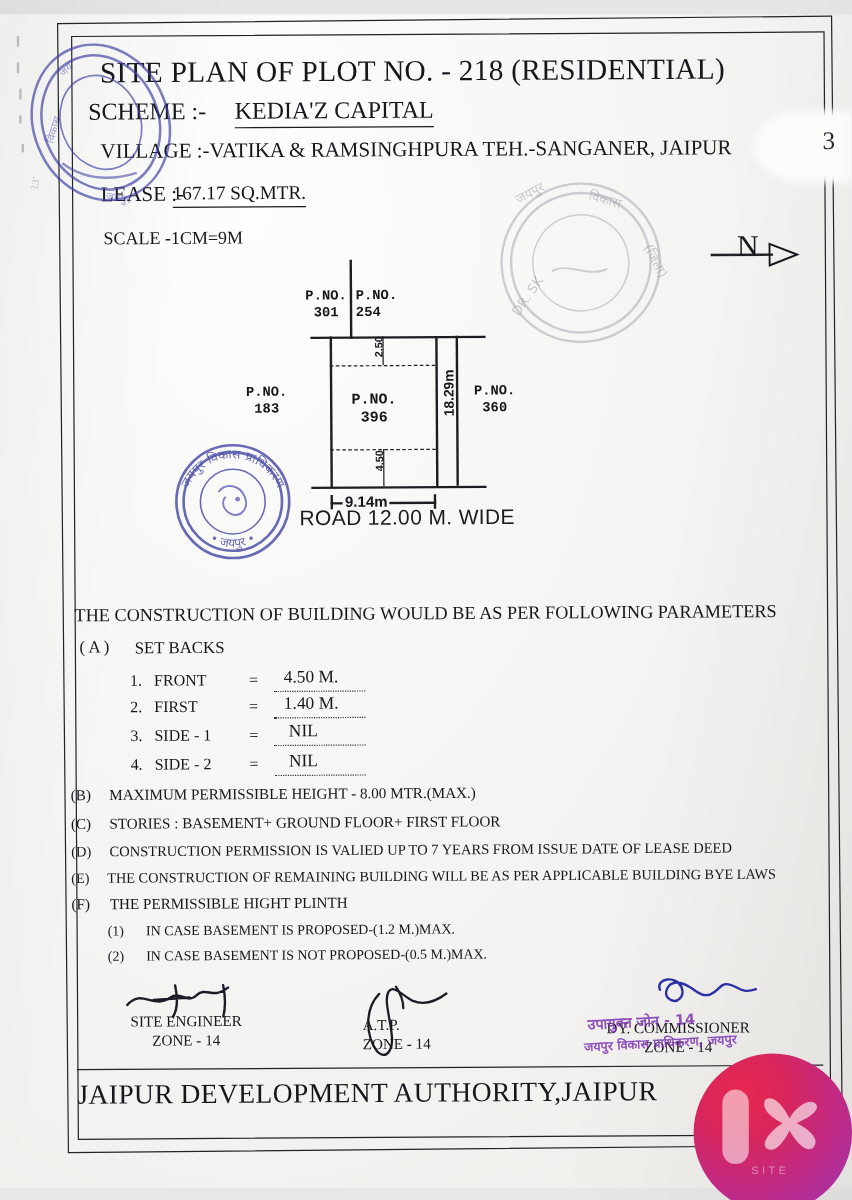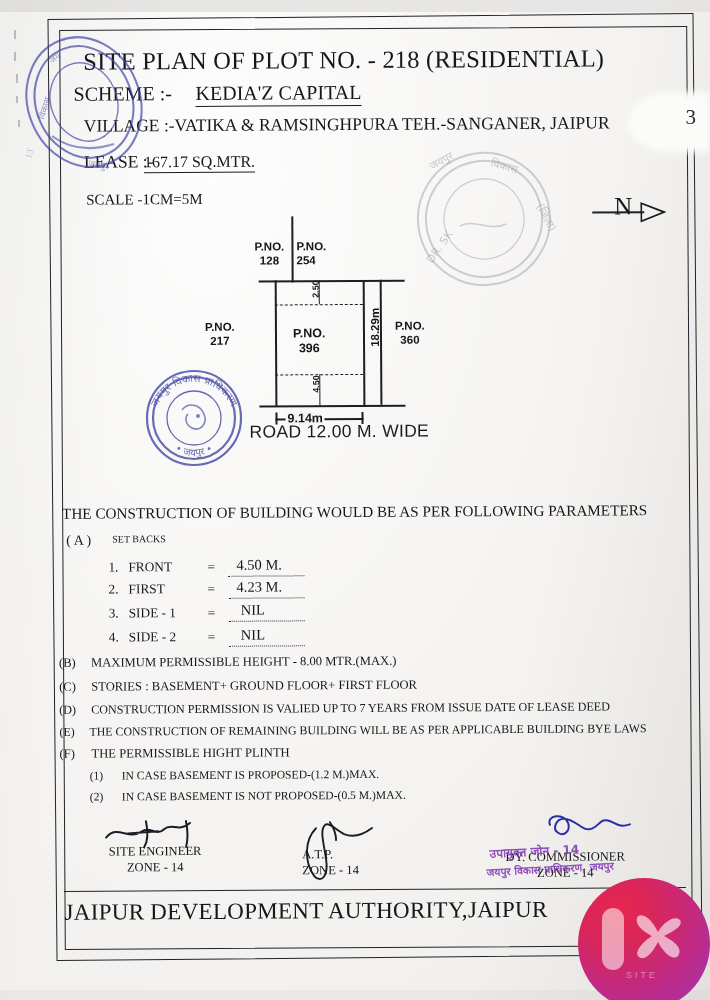--- a/index.html
+++ b/index.html
@@ -60,21 +60,21 @@
   #pageno{position:absolute;right:14px;top:105px;font-size:21px;color:#2a2a31;}
   #pagehalo{position:absolute;right:0px;top:92px;width:82px;height:60px;
             border-radius:50% 0 0 50%;background:#fbfbfa;filter:blur(3px);}
 
   
   #plot{position:absolute;left:248px;top:222px;width:250px;height:215px;}
   .pl{position:absolute;background:#1d1d24;}
   .plv{width:1.7px;}
   .plh{height:1.7px;}
   .dash{position:absolute;height:0;border-top:1.7px dashed #1d1d24;}
-  .ptxt{position:absolute;font-family:Liberation Sans, sans-serif;
+  .ptxt{position:absolute;font-family:Liberation Mono, monospace;
         font-size:11.5px;font-weight:700;color:#15151b;line-height:1.18;text-align:center;white-space:nowrap;}
   .dimv{position:absolute;font-family:"Liberation Sans", sans-serif;font-size:11.5px;font-weight:700;
         writing-mode:vertical-rl;transform:rotate(180deg);color:#15151b;white-space:nowrap;}
   .dimsm{position:absolute;font-family:"Liberation Sans", sans-serif;font-size:9px;font-weight:700;
          writing-mode:vertical-rl;transform:rotate(180deg);color:#15151b;}
   .dimh{position:absolute;font-family:"Liberation Sans", sans-serif;font-size:12.5px;font-weight:700;color:#15151b;white-space:nowrap;}
   #roadtxt{position:absolute;left:250px;top:421px;font-family:"Liberation Sans", sans-serif;
            font-size:17.5px;color:#1a1a21;letter-spacing:.3px;white-space:nowrap;}
 
   
@@ -140,21 +140,21 @@
   <div class="ln h1" style="left:86px;top:46px;">SITE PLAN OF PLOT NO.  - 218 (RESIDENTIAL)</div>
 
   <div class="ln h2" style="left:76px;top:81px;">SCHEME :-</div>
   <div class="ln h2 uline" style="left:198px;top:81px;">KEDIA'Z  CAPITAL</div>
 
   <div class="ln h3" style="left:86px;top:114px;">VILLAGE :-VATIKA &amp; RAMSINGHPURA TEH.-SANGANER, JAIPUR</div>
 
   <div class="ln h3" style="left:86px;top:150px;">LEASE :-</div>
   <div class="ln h4 uline" style="left:146px;top:152px;">167.17 SQ.MTR.</div>
 
-  <div class="ln h5" style="left:88px;top:190px;">SCALE -1CM=5M</div>
+  <div class="ln h5" style="left:88px;top:190px;">SCALE -1CM=9M</div>
 
   <div id="north">
     <div class="nline"></div>
     <div class="nchar">N</div>
     <svg width="26" height="22" viewBox="0 0 26 22">
       <polygon points="1,2 24,11 1,20" fill="none" stroke="#18181f" stroke-width="1.7"></polygon>
     </svg>
   </div>
 
   <div id="plot">
@@ -178,59 +178,59 @@
     <div class="pl plv" style="left:133px;top:58px;height:125px;width:1.5px;"></div>
     <div class="dimv" style="left:122px;top:86px;">18.29m</div>
 
     <div class="pl plh" style="left:28px;top:196px;width:88px;height:1.5px;"></div>
     <div class="pl plv" style="left:28px;top:190px;height:12px;width:1.5px;"></div>
     <div class="pl plv" style="left:114px;top:190px;height:12px;width:1.5px;"></div>
     <div class="dimh" style="left:38px;top:189px;background:#f7f6f4;padding:0 2px;">9.14m</div>
 
     <div class="ptxt" style="left:8px;top:18px;">
       <span>P.NO.</span><br>
-      <span>128</span>
+      <span>301</span>
     </div>
     <div class="ptxt" style="left:50px;top:18px;text-align:left;">
       <span>P.NO.</span><br>
       <span>254</span>
     </div>
     <div class="ptxt" style="left:-42px;top:98px;">
       <span>P.NO.</span><br>
-      <span>217</span>
+      <span>183</span>
     </div>
     <div class="ptxt" style="left:148px;top:98px;">
       <span>P.NO.</span><br>
       <span>360</span>
     </div>
 
     <div class="ptxt" style="left:46px;top:104px;font-size:12.5px;">
       <span>P.NO.</span><br>
       <span>396</span>
     </div>
   </div>
 
   <div id="roadtxt">ROAD 12.00 M. WIDE</div>
 
   <div class="ln sec" style="left:62px;top:503px;font-size:15.2px;">THE CONSTRUCTION OF BUILDING  WOULD BE AS PER FOLLOWING PARAMETERS</div>
 
   <div class="ln" style="left:66px;top:531px;font-size:14px;">( A )</div>
-  <div class="ln" style="left:112px;top:532px;font-size:10px;font-family:Liberation Serif, serif;">SET BACKS</div>
+  <div class="ln" style="left:112px;top:532px;font-size:14px;font-family:Liberation Serif, serif;">SET BACKS</div>
 
   <div class="pitem" style="left:108px;top:558px;">1.</div>
   <div class="pitem" style="left:128px;top:558px;">FRONT</div>
   <div class="pitem" style="left:207px;top:558px;">=</div>
   <div class="dotline" style="left:228px;top:575px;width:76px;"></div>
   <div class="val" style="left:236px;top:556px;">4.50 M.</div>
 
   <div class="pitem" style="left:108px;top:580px;">2.</div>
   <div class="pitem" style="left:128px;top:580px;">FIRST</div>
   <div class="pitem" style="left:207px;top:580px;">=</div>
   <div class="dotline" style="left:228px;top:597px;width:76px;"></div>
-  <div class="val" style="left:236px;top:578px;">4.23 M.</div>
+  <div class="val" style="left:236px;top:578px;">1.40 M.</div>
 
   <div class="pitem" style="left:108px;top:604px;">3.</div>
   <div class="pitem" style="left:128px;top:604px;">SIDE - 1</div>
   <div class="pitem" style="left:207px;top:604px;">=</div>
   <div class="dotline" style="left:228px;top:620px;width:76px;"></div>
   <div class="val" style="left:240px;top:601px;">NIL</div>
 
   <div class="pitem" style="left:108px;top:628px;">4.</div>
   <div class="pitem" style="left:128px;top:628px;">SIDE - 2</div>
   <div class="pitem" style="left:207px;top:628px;">=</div>

